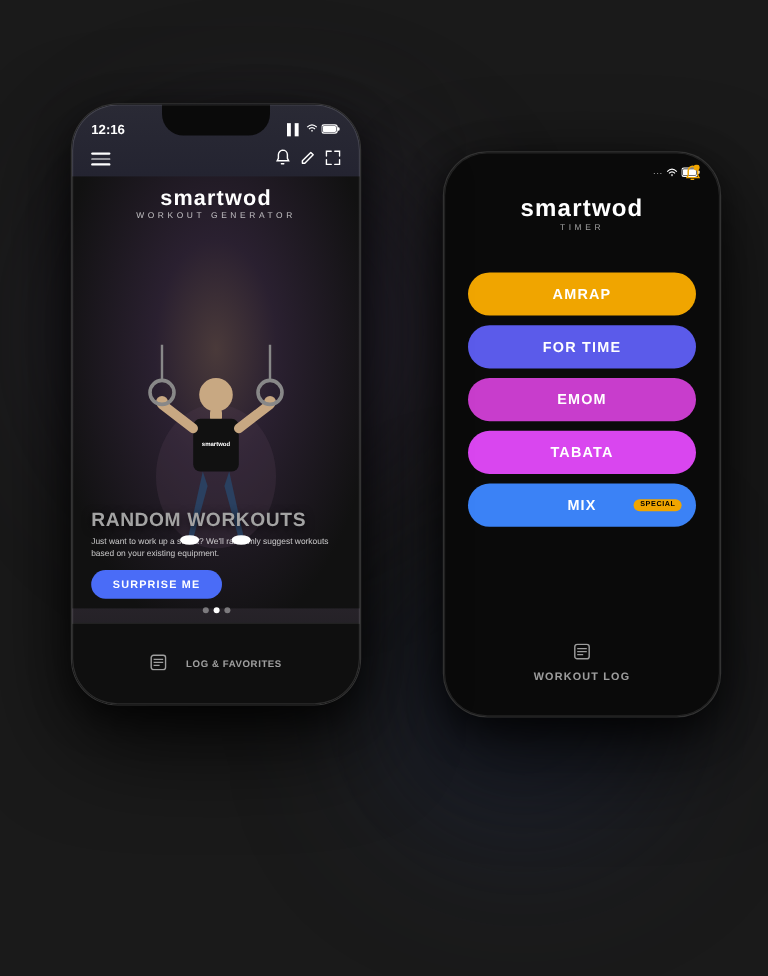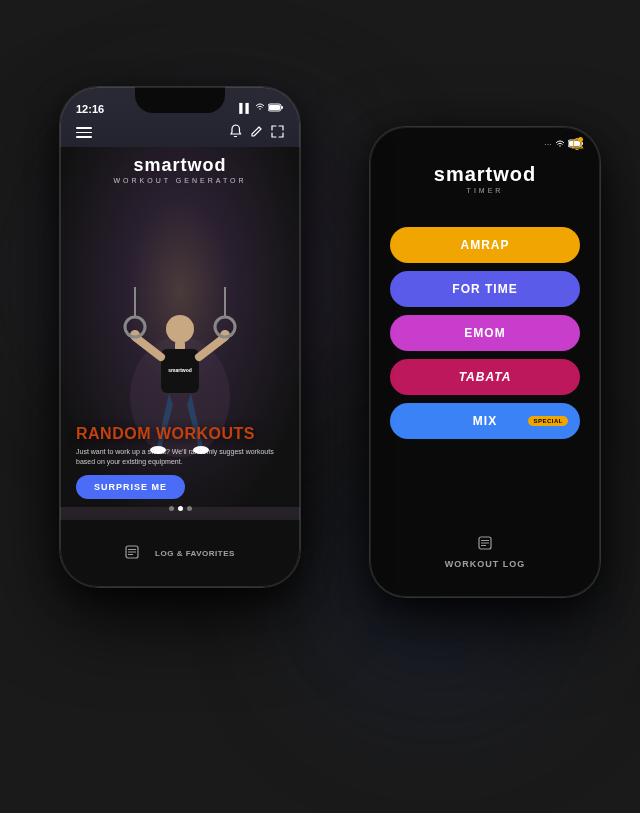--- a/index.html
+++ b/index.html
@@ -182,21 +182,21 @@
     .phone-left .hero-card {
       position: absolute;
       bottom: 88px;
       left: 0;
       right: 0;
       padding: 0 16px;
       z-index: 6;
     }
 
     .phone-left .hero-card .workout-title {
-      color: #c2410c;
+      color: #a3a3a3;
       font-size: 16px;
       font-weight: 900;
       text-transform: uppercase;
       letter-spacing: 0.5px;
       line-height: 1.1;
       margin-bottom: 4px;
       text-shadow: 0 2px 8px rgba(0,0,0,0.8);
     }
 
     .phone-left .hero-card .workout-desc {
@@ -357,21 +357,21 @@
       letter-spacing: 1px;
       color: #fff;
       border: none;
       cursor: pointer;
       position: relative;
     }
 
     .timer-btn.amrap { background: #f0a500; }
     .timer-btn.for-time { background: #5b5bea; }
     .timer-btn.emom { background: #c83dcc; }
-    .timer-btn.tabata { background: #be185d; font-style: italic; }
+    .timer-btn.tabata { background: #d946ef; }
     .timer-btn.mix { background: #3b82f6; }
 
     .timer-btn .badge {
       position: absolute;
       right: 12px;
       top: 50%;
       transform: translateY(-50%);
       background: #f0a500;
       color: #000;
       font-size: 6px;

